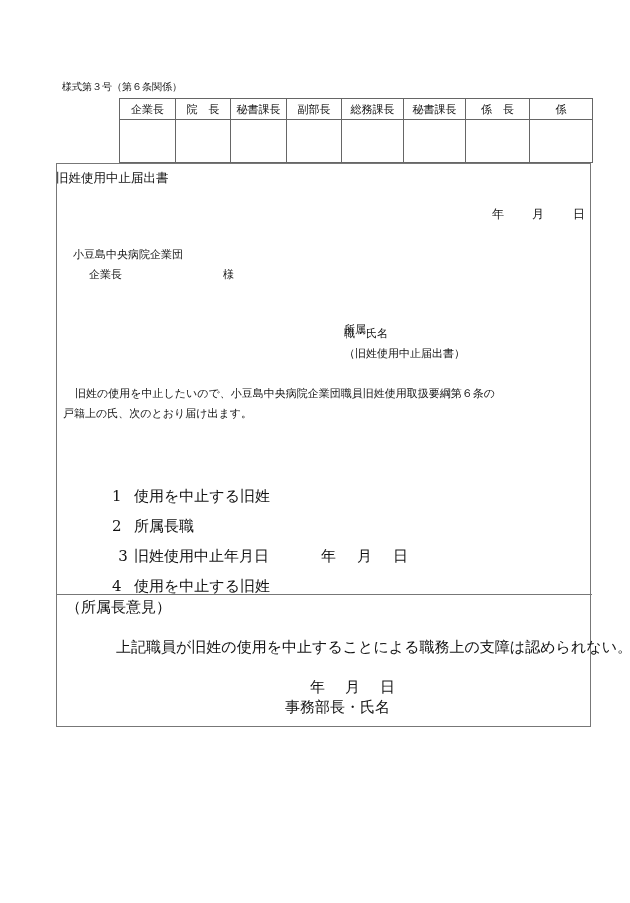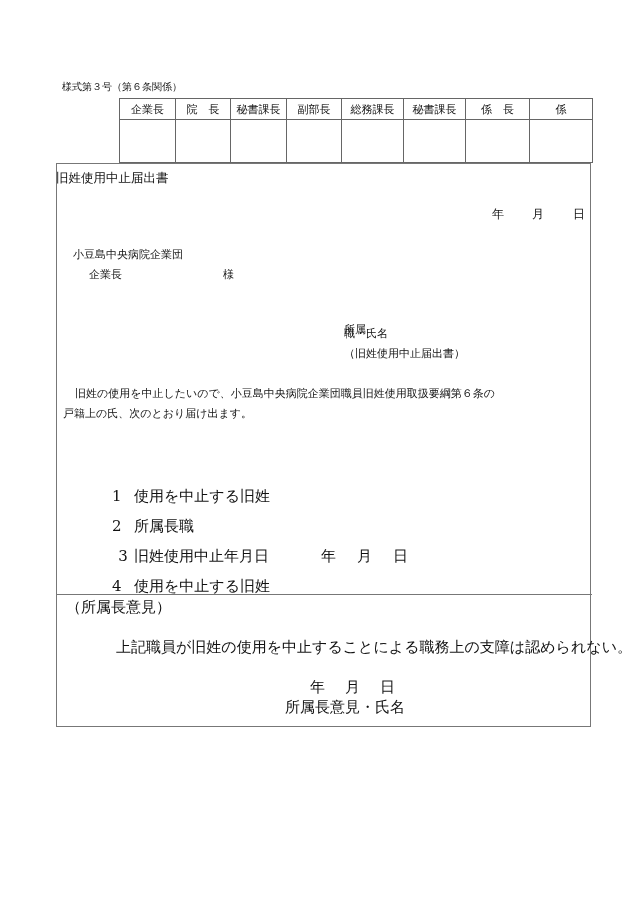--- a/index.html
+++ b/index.html
@@ -95,13 +95,13 @@
 <span class="abs t11" style="left:393px; top:547px;">日</span>
 <div class="abs t11" style="left:112px; top:577px;">
   <span class="item-num">4</span><span>使用を中止する旧姓</span>
 </div>
 
 <div class="abs t11" style="left:66px; top:598px;">（所属長意見）</div>
 <div class="abs t11" style="left:73px; top:638px;margin-left:43px;">上記職員が旧姓の使用を中止することによる職務上の支障は認められない。</div>
 <span class="abs t11" style="left:310px; top:678px;">年</span>
 <span class="abs t11" style="left:345px; top:678px;">月</span>
 <span class="abs t11" style="left:380px; top:678px;">日</span>
-<div class="abs t11" style="left:285px; top:698px;">所属長意見・氏名</div>
+<div class="abs t11" style="left:285px; top:698px;">事務部長・氏名</div>
 
 </body></html>

